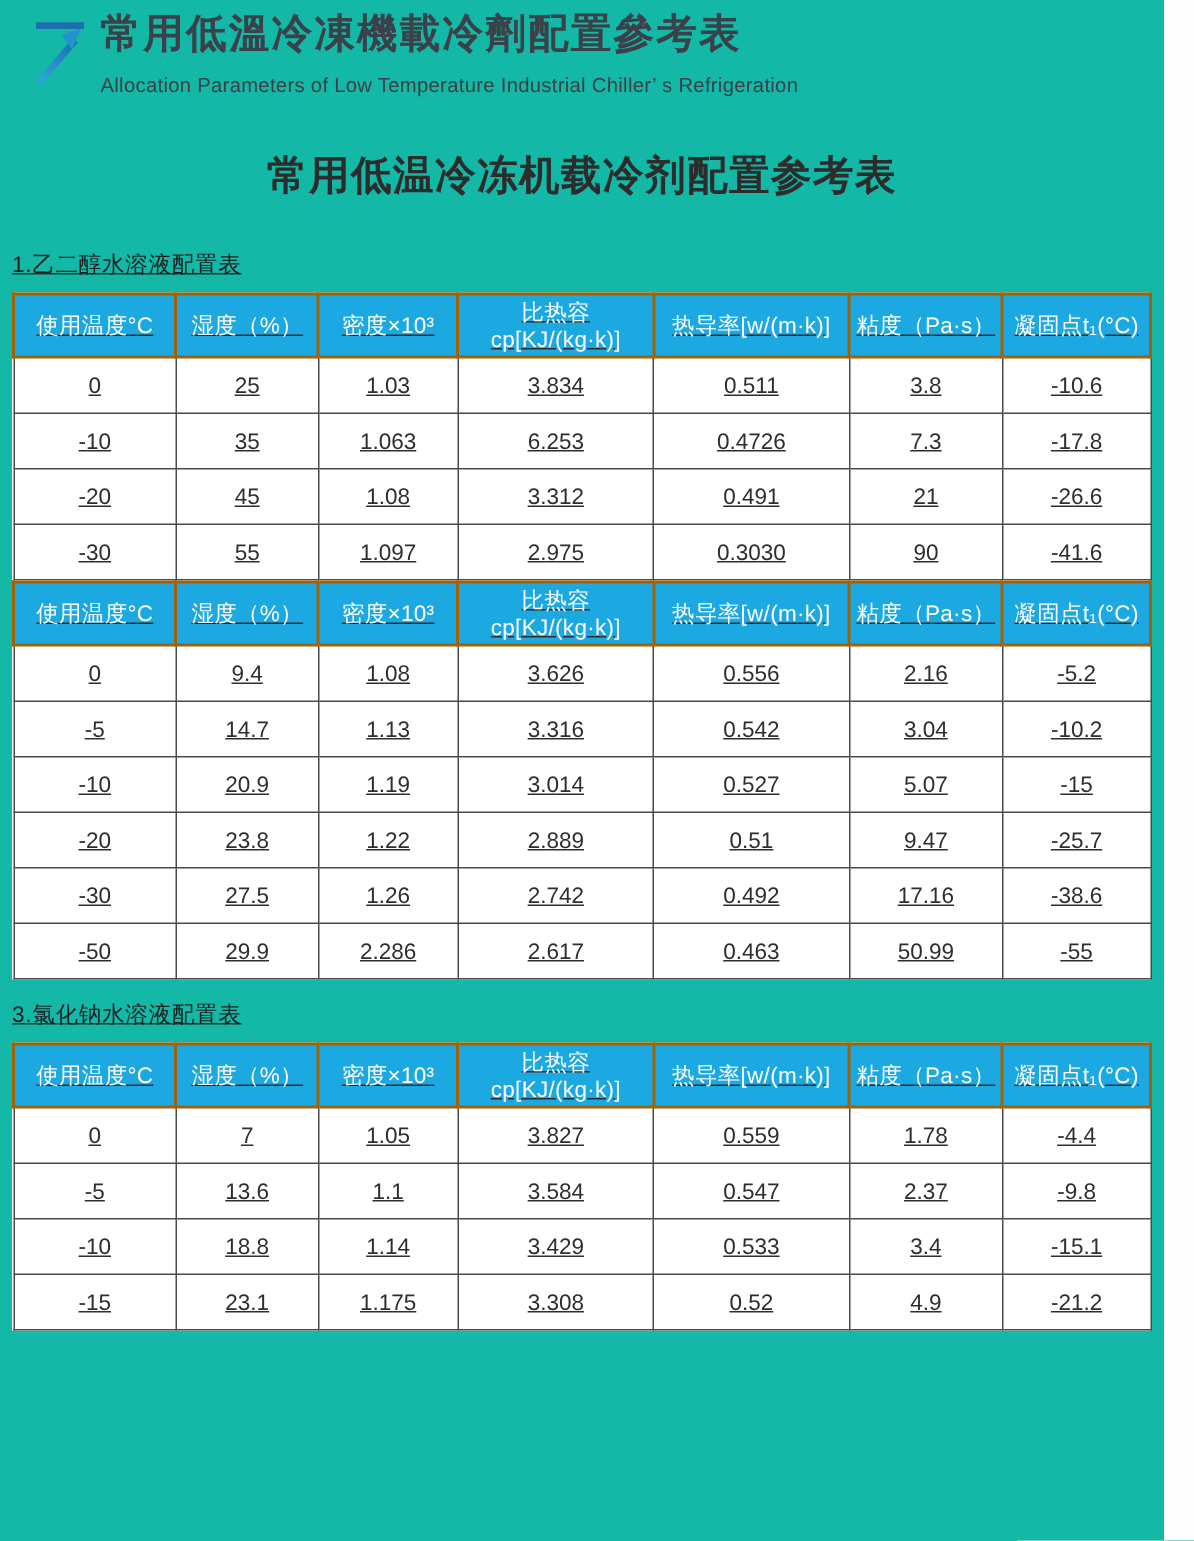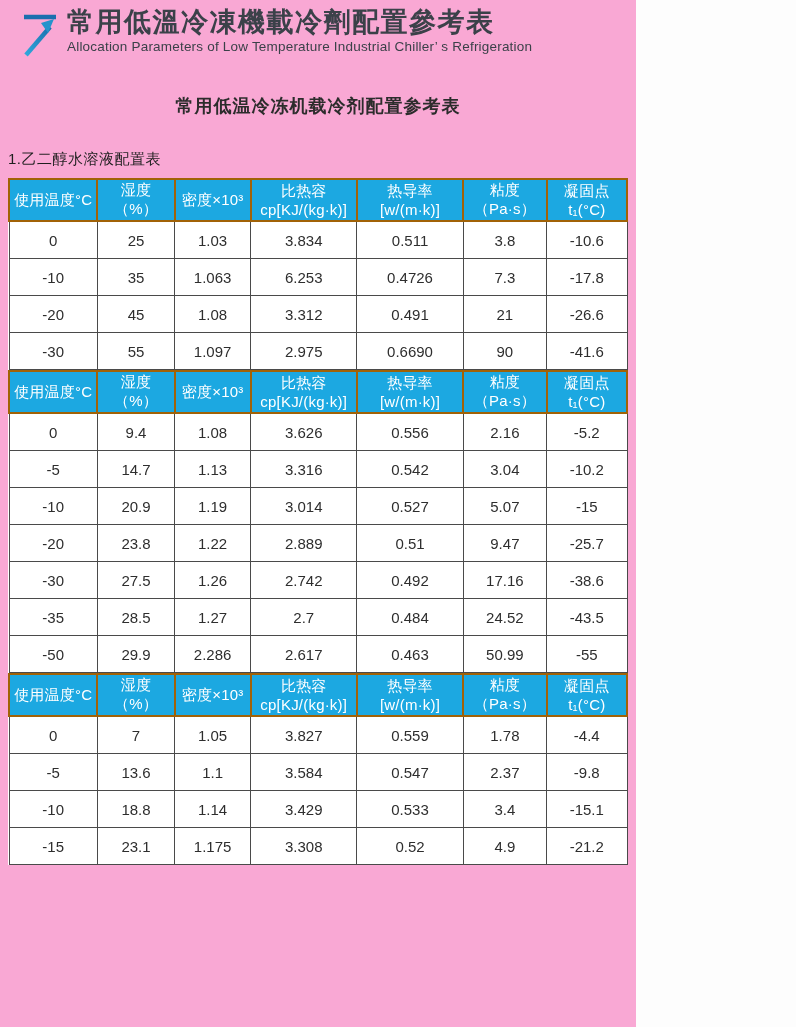--- a/index.html
+++ b/index.html
@@ -3,44 +3,44 @@
 <meta charset="utf-8">
 <style>
   html,body { margin:0; padding:0; }
   body {
     width:796px; height:1027px;
     background:#fdfdfd;
     font-family:"Liberation Sans", sans-serif;
     color:#2e2e2e;
     overflow:hidden;
   }
-  .page { width:636px; height:1027px; background:#f9a8d4; }
+  .page { width:776px; height:1027px; background:#14b8a6; }
 
   
   .brand { display:flex; align-items:flex-start; padding:7px 0 0 12px; }
   .brand-logo { width:46px; height:52px; flex:0 0 auto; }
   .brand-text { margin-left:9px; }
   .brand-title {
     font-size:27px; font-weight:700; color:#3b4149;
     letter-spacing:1.5px; line-height:1.15;
   }
   .brand-subtitle {
     font-size:13.5px; font-weight:400; color:#3b4149;
-    margin-top:1px; letter-spacing:0.2px;
+    margin-top:11px; letter-spacing:0.2px;
   }
 
   
   .doc-title {
-    text-align:center; font-size:18px; font-weight:700;
+    text-align:center; font-size:27px; font-weight:700;
     color:#2c2c2c; margin-top:35px; letter-spacing:1px;
   }
 
   
   .content { padding:0 8px; }
-  .section { margin-top:0; }
+  .section { margin-top:0;text-decoration:underline; }
   .section-label {
     font-size:15px; color:#1f1f1f; letter-spacing:0.5px;
     margin:0 0 9px 0; padding-top:14px;
   }
   .section:first-of-type .section-label { padding-top:32px; }
 
   table.param-table {
     width:100%; border-collapse:collapse; table-layout:fixed;
     background:#ffffff;
   }
@@ -135,21 +135,21 @@
               <td>3.312</td>
               <td>0.491</td>
               <td>21</td>
               <td>-26.6</td>
             </tr>
             <tr>
               <td>-30</td>
               <td>55</td>
               <td>1.097</td>
               <td>2.975</td>
-              <td>0.6690</td>
+              <td>0.3030</td>
               <td>90</td>
               <td>-41.6</td>
             </tr>
           </tbody>
       </table>
     </div>
 
     <div class="section">
       <table class="param-table">
         <colgroup>
@@ -212,42 +212,34 @@
             <tr>
               <td>-30</td>
               <td>27.5</td>
               <td>1.26</td>
               <td>2.742</td>
               <td>0.492</td>
               <td>17.16</td>
               <td>-38.6</td>
             </tr>
             <tr>
-              <td>-35</td>
-              <td>28.5</td>
-              <td>1.27</td>
-              <td>2.7</td>
-              <td>0.484</td>
-              <td>24.52</td>
-              <td>-43.5</td>
-            </tr>
-            <tr>
               <td>-50</td>
               <td>29.9</td>
               <td>2.286</td>
               <td>2.617</td>
               <td>0.463</td>
               <td>50.99</td>
               <td>-55</td>
             </tr>
           </tbody>
       </table>
     </div>
 
     <div class="section">
+      <div class="section-label">3.氯化钠水溶液配置表</div>
       <table class="param-table">
         <colgroup>
           <col style="width:14.3%">
             <col style="width:12.5%">
             <col style="width:12.3%">
           <col style="width:17.2%">
             <col style="width:17.2%">
             <col style="width:13.5%">
           <col style="width:13.0%">
         </colgroup>

